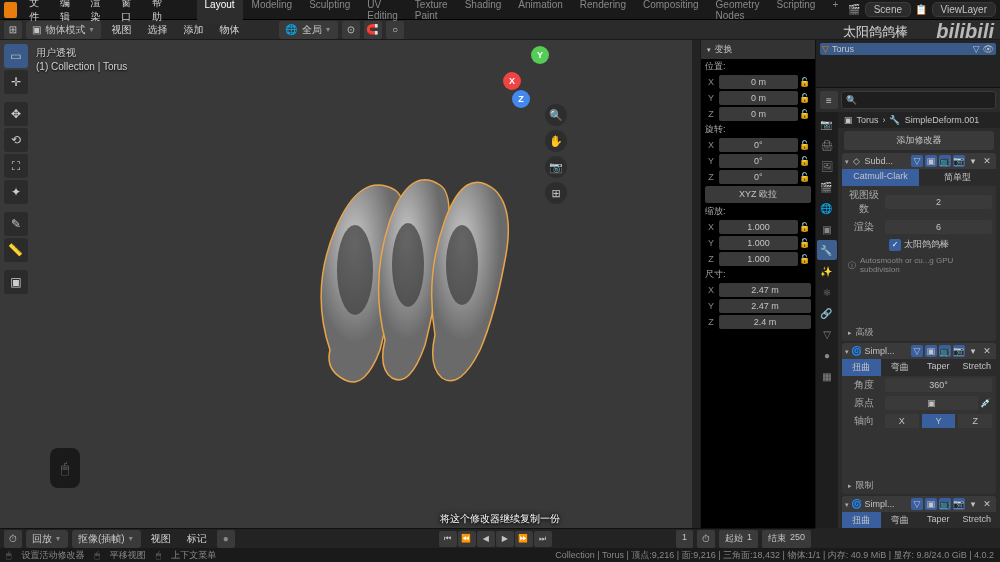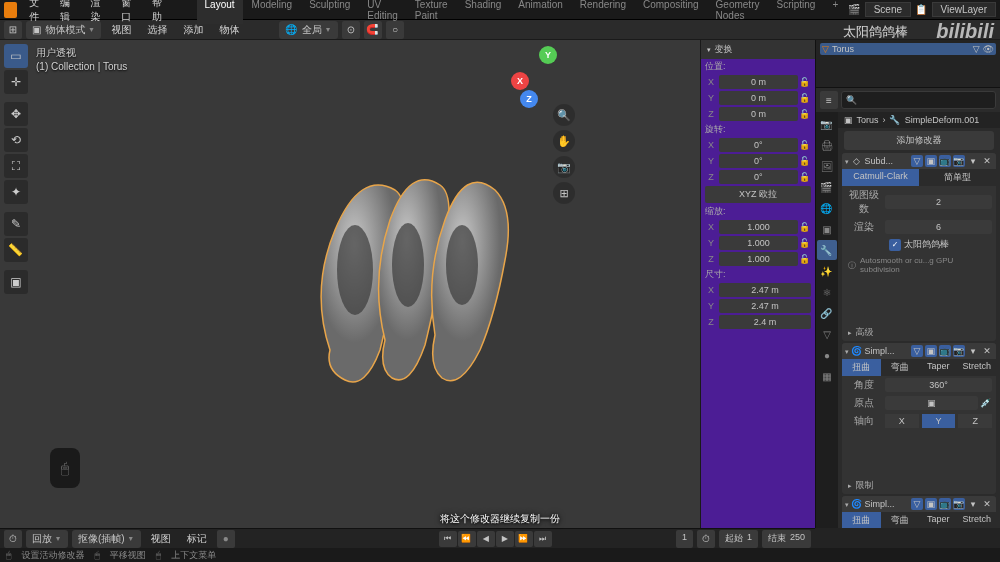--- a/index.html
+++ b/index.html
@@ -4,42 +4,42 @@
 <style>
 * { margin: 0; padding: 0; box-sizing: border-box; font-family: sans-serif; }
 body { width: 1000px; height: 562px; background: #232323; color: #c4c4c4; font-size: 10px; overflow: hidden; position: relative; }
 .topbar { height: 20px; background: #1a1a1a; display: flex; align-items: center; padding: 0 4px; gap: 2px; border-bottom: 1px solid #000; justify-content: space-between; }
 .topbar .logo { width: 16px; height: 16px; background: #e87d0d; border-radius: 2px; margin-right: 4px; }
 .menu-item { padding: 2px 6px; cursor: pointer; color: #d4d4d4; font-size: 10px; }
 .workspace-tabs { display: flex; margin-left: 20px; gap: 1px; flex: 1; }
 .ws-tab { padding: 3px 8px; color: #888; font-size: 10px; cursor: pointer; }
 .ws-tab.active { background: #2d2d2d; color: #fff; }
 .topbar-right { display: flex; align-items: center; gap: 4px; margin-left: auto; }
-.scene-box { background: #2b2b2b; border: 1px solid #3a3a3a; padding: 1px 8px; border-radius: 0; font-size: 10px; }
+.scene-box { background: #2b2b2b; border: 1px solid #3a3a3a; padding: 1px 8px; border-radius: 5px; font-size: 10px; }
 .toolbar-row { height: 20px; background: #2b2b2b; display: flex; align-items: center; padding: 0 4px; gap: 4px; border-bottom: 1px solid #1a1a1a; }
 .dropdown { background: #3a3a3a; padding: 2px 8px 2px 6px; border-radius: 3px; font-size: 10px; display: flex; align-items: center; gap: 4px; }
 .dropdown::after { content: "▾"; font-size: 8px; color: #888; }
 .icon-btn { width: 18px; height: 18px; display: flex; align-items: center; justify-content: center; background: #3a3a3a; border-radius: 2px; cursor: pointer; }
 .main-area { position: absolute; top: 40px; left: 0; right: 0; bottom: 34px; display: flex; }
 .viewport { position: relative; flex: 1; background: #393939; }
 .left-toolbar { position: absolute; left: 4px; top: 4px; display: flex; flex-direction: column; gap: 2px; }
 .tool { width: 24px; height: 24px; background: #2b2b2b; border-radius: 3px; display: flex; align-items: center; justify-content: center; cursor: pointer; color: #ccc; font-size: 12px; }
 .tool.active { background: #3a5a8a; }
 .tool.sep { margin-top: 6px; }
 .viewport-info { position: absolute; left: 36px; top: 6px; font-size: 10px; line-height: 14px; color: #d4d4d4; text-shadow: 0 1px 2px #000; }
 .gizmo { position: absolute; right: 12px; top: 6px; width: 54px; height: 54px; }
 .gz-axis { position: absolute; width: 18px; height: 18px; border-radius: 50%; display: flex; align-items: center; justify-content: center; font-size: 9px; font-weight: bold; color: #fff; }
 .gz-x { background: #e44; left: 0; top: 26px; }
 .gz-y { background: #5c5; left: 28px; top: 0; }
 .gz-z { background: #48e; left: 9px; top: 44px; }
 .nav-buttons { position: absolute; right: 10px; top: 64px; display: flex; flex-direction: column; gap: 4px; }
 .nav-btn { width: 22px; height: 22px; background: #2b2b2bcc; border-radius: 50%; display: flex; align-items: center; justify-content: center; font-size: 11px; cursor: pointer; }
 .torus-render { position: absolute; left: 280px; top: 100px; width: 260px; height: 280px; }
 .mouse-indicator { position: absolute; left: 50px; bottom: 40px; width: 30px; height: 40px; background: #1a1a1a; border-radius: 8px; display: flex; align-items: center; justify-content: center; color: #888; font-size: 14px; }
-.npanel { width: 115px; background: #4c1d95; border-left: 1px solid #1a1a1a; font-size: 9px; overflow: hidden; }
+.npanel { width: 115px; background: #000000; border-left: 1px solid #1a1a1a; font-size: 9px; overflow: hidden; margin-left: 8px; }
 .np-header { padding: 3px 6px; display: flex; align-items: center; gap: 4px; background: #333; }
 .np-header::before { content: "▾"; font-size: 7px; }
 .np-label { color: #aaa; padding: 1px 4px; font-size: 9px; }
 .np-row { display: flex; align-items: center; gap: 2px; padding: 1px 4px; }
 .np-field { flex: 1; background: #3a3a3a; padding: 2px 4px; text-align: center; border-radius: 2px; font-size: 9px; }
 .np-xyz { width: 12px; text-align: center; color: #888; }
 .right-panels { width: 185px; background: #252525; display: flex; flex-direction: column; border-left: 1px solid #111; }
 .watermark { position: absolute; top: 20px; right: 6px; font-size: 20px; font-weight: bold; color: #ffffffaa; z-index: 50; font-style: italic; }
 .watermark2 { position: absolute; top: 23px; right: 92px; font-size: 13px; color: #ffffffcc; z-index: 50; }
 .outliner { height: 48px; background: #232323; border-bottom: 1px solid #111; padding: 3px 4px; font-size: 9px; }
@@ -425,15 +425,16 @@
   </div>
 </div>
 
 <div class="statusbar">
   <span>🖱</span>
     <span>设置活动修改器</span>
   <span>🖱</span>
     <span>平移视图</span>
   <span>🖱</span>
     <span>上下文菜单</span>
+  <span class="sr">Collection | Torus | 顶点:9,216 | 面:9,216 | 三角面:18,432 | 物体:1/1 | 内存: 40.9 MiB | 显存: 9.8/24.0 GiB | 4.0.2</span>
 </div>
 
 <div class="subtitle">将这个修改器继续复制一份</div>
 
 </body></html>

